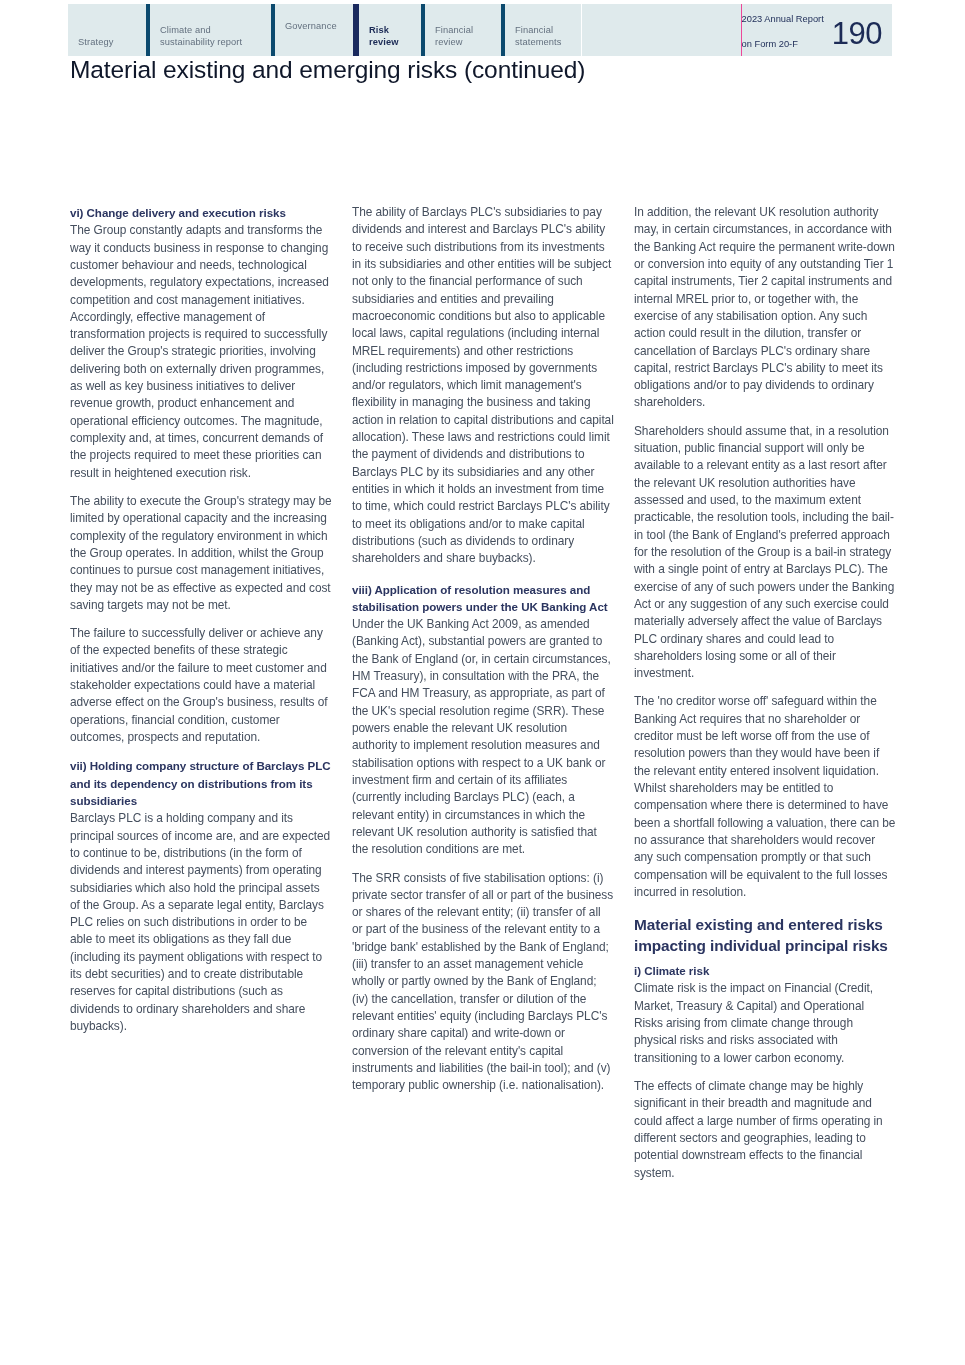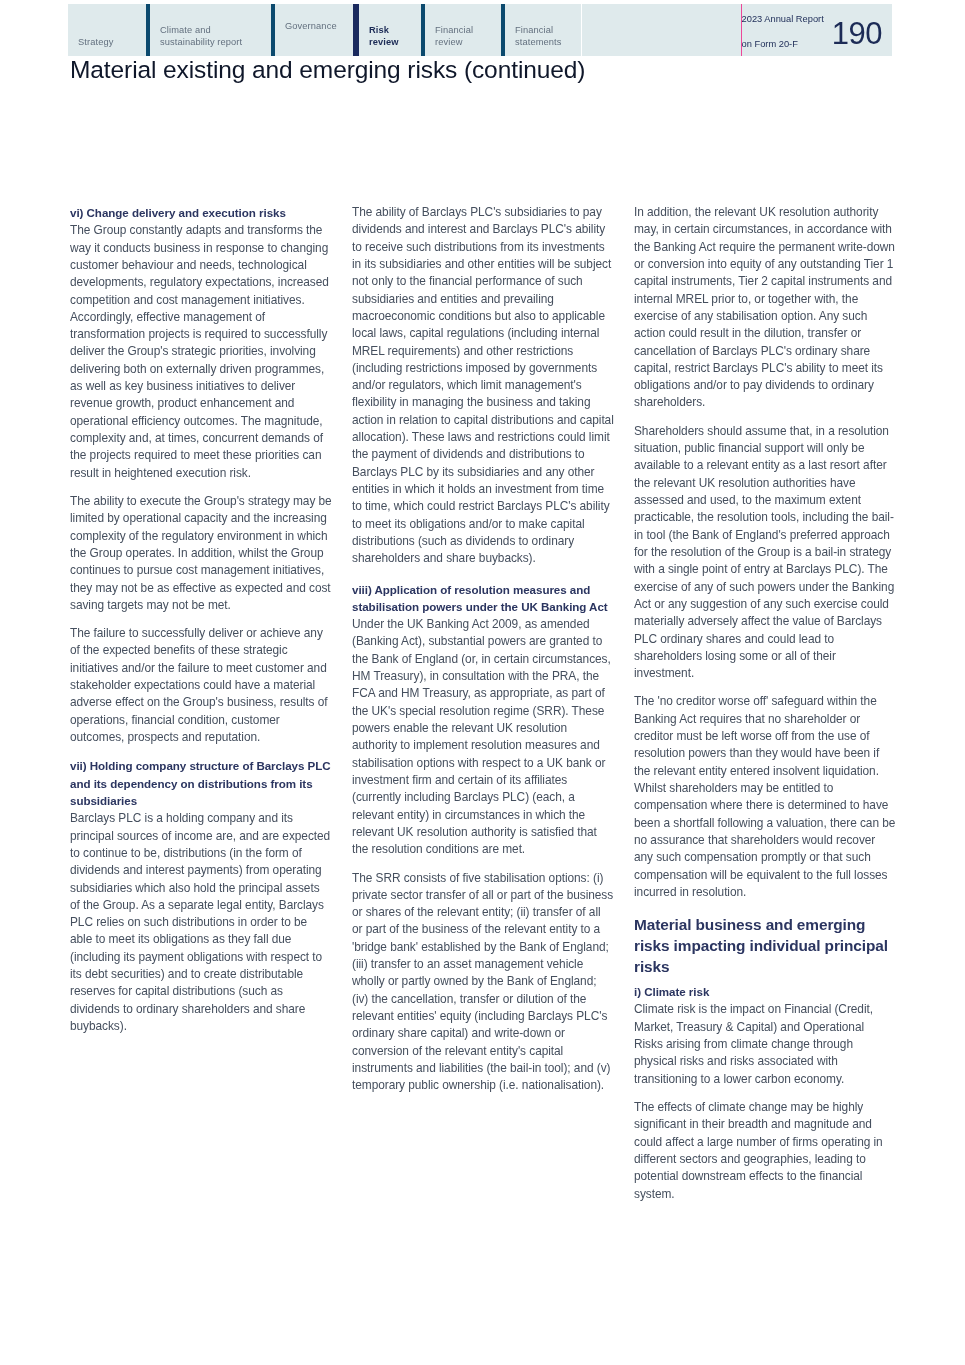--- a/index.html
+++ b/index.html
@@ -187,19 +187,19 @@
     <p class="body">The ability of Barclays PLC's subsidiaries to pay dividends and interest and Barclays PLC's ability to receive such distributions from its investments in its subsidiaries and other entities will be subject not only to the financial performance of such subsidiaries and entities and prevailing macroeconomic conditions but also to applicable local laws, capital regulations (including internal MREL requirements) and other restrictions (including restrictions imposed by governments and/or regulators, which limit management's flexibility in managing the business and taking action in relation to capital distributions and capital allocation). These laws and restrictions could limit the payment of dividends and distributions to Barclays PLC by its subsidiaries and any other entities in which it holds an investment from time to time, which could restrict Barclays PLC's ability to meet its obligations and/or to make capital distributions (such as dividends to ordinary shareholders and share buybacks).</p>
     <h3 class="sec-head spaced">viii) Application of resolution measures and stabilisation powers under the UK Banking Act</h3>
     <p class="body">Under the UK Banking Act 2009, as amended (Banking Act), substantial powers are granted to the Bank of England (or, in certain circumstances, HM Treasury), in consultation with the PRA, the FCA and HM Treasury, as appropriate, as part of the UK's special resolution regime (SRR). These powers enable the relevant UK resolution authority to implement resolution measures and stabilisation options with respect to a UK bank or investment firm and certain of its affiliates (currently including Barclays PLC) (each, a relevant entity) in circumstances in which the relevant UK resolution authority is satisfied that the resolution conditions are met.</p>
     <p class="body">The SRR consists of five stabilisation options: (i) private sector transfer of all or part of the business or shares of the relevant entity; (ii) transfer of all or part of the business of the relevant entity to a 'bridge bank' established by the Bank of England; (iii) transfer to an asset management vehicle wholly or partly owned by the Bank of England; (iv) the cancellation, transfer or dilution of the relevant entities' equity (including Barclays PLC's ordinary share capital) and write-down or conversion of the relevant entity's capital instruments and liabilities (the bail-in tool); and (v) temporary public ownership (i.e. nationalisation).</p>
   </div>
 
   <div class="col">
     <p class="body">In addition, the relevant UK resolution authority may, in certain circumstances, in accordance with the Banking Act require the permanent write-down or conversion into equity of any outstanding Tier 1 capital instruments, Tier 2 capital instruments and internal MREL prior to, or together with, the exercise of any stabilisation option. Any such action could result in the dilution, transfer or cancellation of Barclays PLC's ordinary share capital, restrict Barclays PLC's ability to meet its obligations and/or to pay dividends to ordinary shareholders.</p>
     <p class="body">Shareholders should assume that, in a resolution situation, public financial support will only be available to a relevant entity as a last resort after the relevant UK resolution authorities have assessed and used, to the maximum extent practicable, the resolution tools, including the bail-in tool (the Bank of England's preferred approach for the resolution of the Group is a bail-in strategy with a single point of entry at Barclays PLC). The exercise of any of such powers under the Banking Act or any suggestion of any such exercise could materially adversely affect the value of Barclays PLC ordinary shares and could lead to shareholders losing some or all of their investment.</p>
     <p class="body">The 'no creditor worse off' safeguard within the Banking Act requires that no shareholder or creditor must be left worse off from the use of resolution powers than they would have been if the relevant entity entered insolvent liquidation. Whilst shareholders may be entitled to compensation where there is determined to have been a shortfall following a valuation, there can be no assurance that shareholders would recover any such compensation promptly or that such compensation will be equivalent to the full losses incurred in resolution.</p>
-    <h2 class="big-head">Material business and emerging risks impacting individual principal risks</h2>
+    <h2 class="big-head">Material existing and entered risks impacting individual principal risks</h2>
     <h3 class="sec-head">i) Climate risk</h3>
     <p class="body">Climate risk is the impact on Financial (Credit, Market, Treasury &amp; Capital) and Operational Risks arising from climate change through physical risks and risks associated with transitioning to a lower carbon economy.</p>
     <p class="body">The effects of climate change may be highly significant in their breadth and magnitude and could affect a large number of firms operating in different sectors and geographies, leading to potential downstream effects to the financial system.</p>
   </div>
 
 </div>
 
 </body></html>

